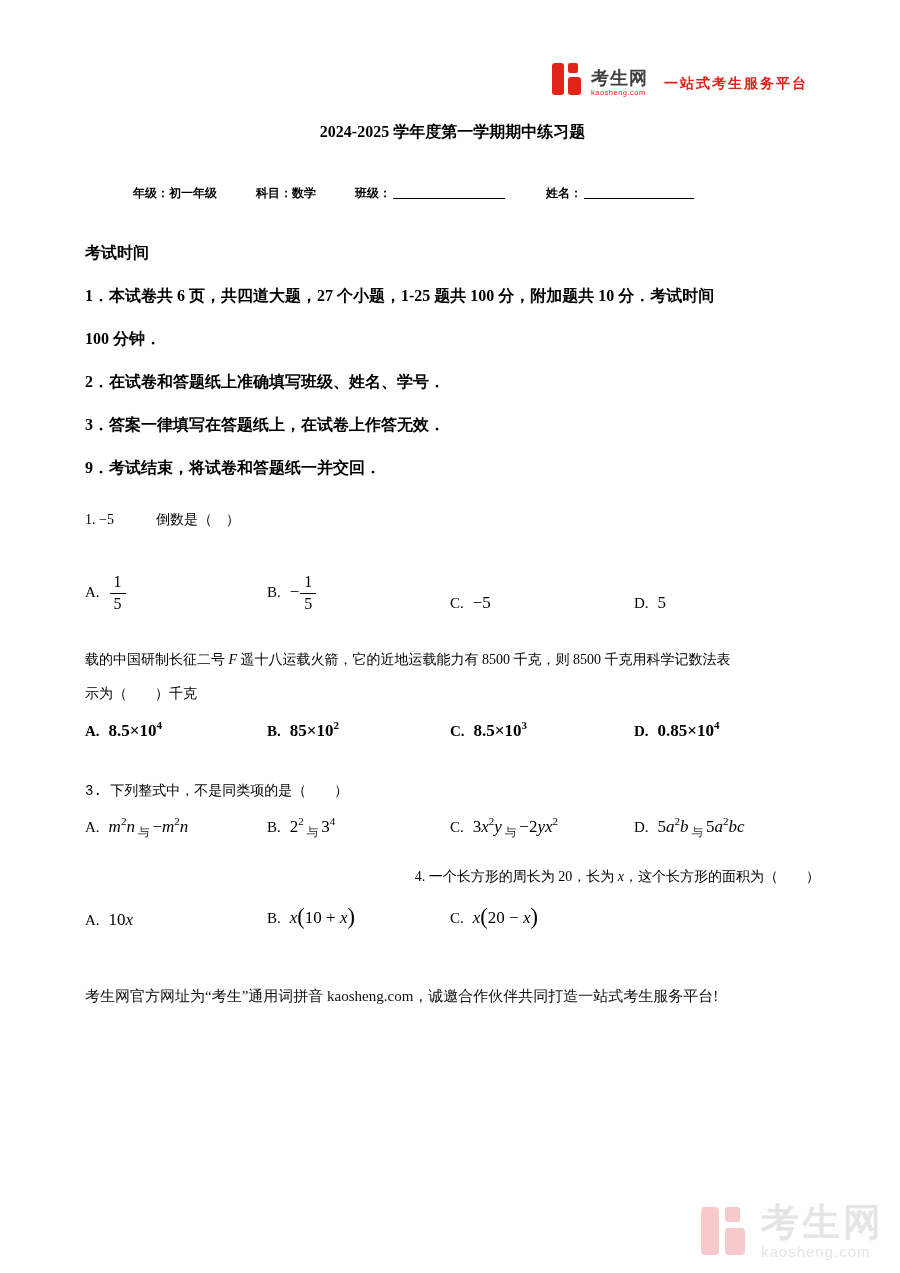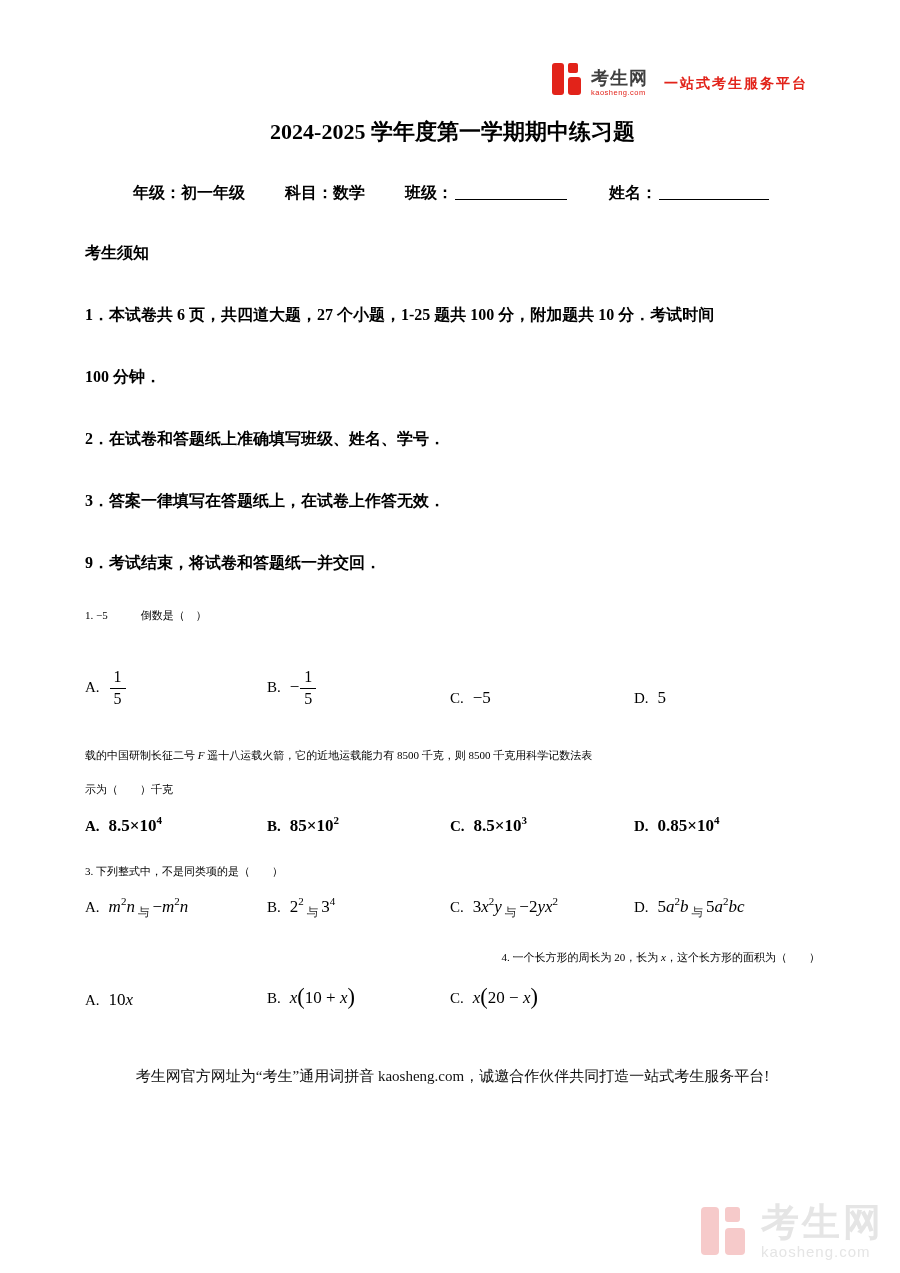--- a/index.html
+++ b/index.html
@@ -18,59 +18,59 @@
   .brand-icon { position:relative; width:31px; height:34px; flex:0 0 auto; }
   .brand-icon .b1 { position:absolute; left:0; top:1px; width:12px; height:32px; background:var(--brand_red,#e2231a); border-radius:3px; }
   .brand-icon .b2 { position:absolute; left:16px; top:1px; width:10px; height:10px; background:var(--brand_red,#e2231a); border-radius:2px; }
   .brand-icon .b3 { position:absolute; left:16px; top:15px; width:13px; height:18px; background:var(--brand_red,#e2231a); border-radius:3px; }
   .brand-text { display:flex; flex-direction:column; line-height:1; }
   .brand-name { font-size:18px; font-weight:bold; color:#3f3f3f; letter-spacing:1px; font-family:"Liberation Sans",sans-serif; }
   .brand-domain { font-size:7.5px; color:var(--brand_red,#e2231a); letter-spacing:0.5px; margin-top:2px; font-family:"Liberation Sans",sans-serif; }
   .brand-tagline { font-size:14px; font-weight:bold; color:var(--brand_red,#e2231a); letter-spacing:2px; margin:0 0 3px 8px; font-family:"Liberation Sans",sans-serif; }
 
   
-  .title { text-align:center; font-size:22px; font-weight:bold; line-height:28px; margin:0; }
-  .info-line { margin:36px 0 0 48px; font-size:16px; font-weight:bold; line-height:22px; white-space:nowrap; }
+  .title { text-align:center; font-size:16px; font-weight:bold; line-height:28px; margin:0; }
+  .info-line { margin:36px 0 0 48px; font-size:12px; font-weight:bold; line-height:22px; white-space:nowrap; }
   .info-line .pair { margin-right:36px; }
   .blank { display:inline-block; height:14px; border-bottom:1.6px solid #000; margin:0 2px -2px 2px; }
   .blank.w1 { width:112px; } .blank.w2 { width:110px; }
 
   
   .notice-heading { margin-top:38px; font-size:16px; font-weight:bold; line-height:22px; }
-  .notice-line { margin-top:40px; font-size:16px; font-weight:bold; line-height:22px; }
+  .notice-line { margin-top:21px; font-size:16px; font-weight:bold; line-height:22px; }
 
   
   .section-heading { margin-top:38px; font-size:16.5px; font-weight:bold; line-height:22px; }
   .emph { position:relative; }
   .emph-dots { position:absolute; top:-13px; left:9px; font-size:14px; font-weight:bold; letter-spacing:12.5px; white-space:nowrap; }
 
   
-  .q-line { font-size:11px; line-height:34px; }
+  .q-line { font-size:14px; line-height:34px; }
   .q1 .q-line:first-child { margin-top:24px; }
   .q2 .q-line:first-child { margin-top:30px; }
-  .q3 .q-line:first-child { margin-top:18px; }
+  .q3 .q-line:first-child { margin-top:33px;font-family:Liberation Mono, monospace; }
   .q4 .q-line:first-child { margin-top:20px;text-align:right; }
   .options { display:grid; grid-template-columns:182px 183px 184px 1fr; align-items:end; }
   .q1 .options { margin-top:24px; min-height:52px; }
   .q2 .options { margin-top:8px;font-weight:bold; }
   .q3 .options { margin-top:8px; }
   .q4 .options { margin-top:10px; }
   .opt { white-space:nowrap; }
   .opt-label { font-size:15px; margin-right:9px; }
   .tokens { font-size:17px; }
   .tk-var { font-style:italic; }
   sup.tk-sup { font-size:11px; }
   .tk-conj { font-size:11.5px; vertical-align:-4px; margin:0 3px; color:#222; }
   .tk-par { font-size:1.32em; vertical-align:-1px; }
   .tk-frac { display:inline-flex; flex-direction:column; align-items:center; vertical-align:middle; font-size:16px; line-height:1.15; margin:0 1px; }
   .tk-frac .fnum { border-bottom:1.2px solid #000; padding:0 4px 1px; }
   .tk-frac .fden { padding-top:1px; }
 
   
-  .footer { margin-top:56px; text-align:center; font-size:15px; line-height:20px; color:#111; }
+  .footer { margin-top:56px; font-size:15px; line-height:20px; color:#111; }
   .watermark { position:absolute; right:16px; bottom:14px; display:flex; align-items:center; gap:12px; }
   .wm-icon { position:relative; width:48px; height:52px; }
   .wm-icon .b1 { position:absolute; left:0; top:2px; width:18px; height:48px; background:var(--watermark_pink,#f6caca); border-radius:4px; }
   .wm-icon .b2 { position:absolute; left:24px; top:2px; width:15px; height:15px; background:var(--watermark_pink,#f6caca); border-radius:3px; }
   .wm-icon .b3 { position:absolute; left:24px; top:23px; width:20px; height:27px; background:var(--watermark_pink,#f6caca); border-radius:4px; }
   .wm-text { display:flex; flex-direction:column; line-height:1; }
   .wm-name { font-size:38px; font-weight:bold; color:var(--watermark_gray,#e6e6e6); letter-spacing:3px; font-family:"Liberation Sans",sans-serif; }
   .wm-domain { font-size:15px; color:var(--watermark_gray,#e6e6e6); letter-spacing:1px; margin-top:3px; font-family:"Liberation Sans",sans-serif; }
 </style>
 </head>
@@ -95,21 +95,21 @@
     <h1 class="title">2024-2025 学年度第一学期期中练习题</h1>
 
     <div class="info-line">
       <span class="pair"><span>年级：</span><span>初一年级</span></span>
       <span class="pair"><span>科目：</span><span>数学</span></span>
       <span class="pair"><span>班级：</span><span class="blank w1"></span></span>
       <span class="pair"><span>姓名：</span><span class="blank w2"></span></span>
     </div>
 
     <div class="notice">
-      <div class="notice-heading">考生须知</div>
+      <div class="notice-heading">考试时间</div>
       <div class="notice-line">1．本试卷共 6 页，共四道大题，27 个小题，1-25 题共 100 分，附加题共 10 分．考试时间</div>
       <div class="notice-line">100 分钟．</div>
       <div class="notice-line">2．在试卷和答题纸上准确填写班级、姓名、学号．</div>
       <div class="notice-line">3．答案一律填写在答题纸上，在试卷上作答无效．</div>
       <div class="notice-line">9．考试结束，将试卷和答题纸一并交回．</div>
     </div>
 
 
     <div class="question q1">
       <div class="q-line"><span class="tk-txt">1. −5　　　倒数是（　）</span></div>

